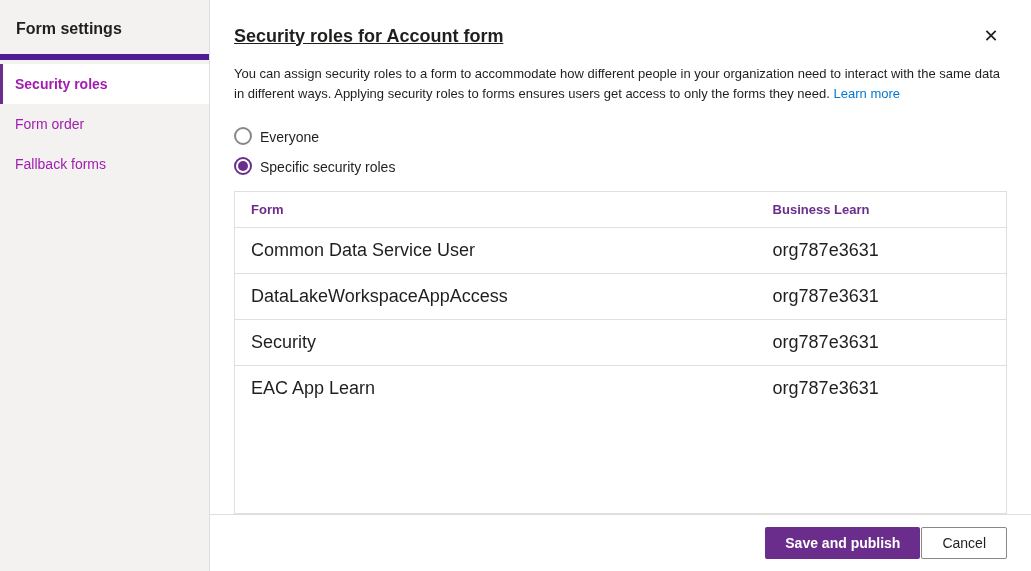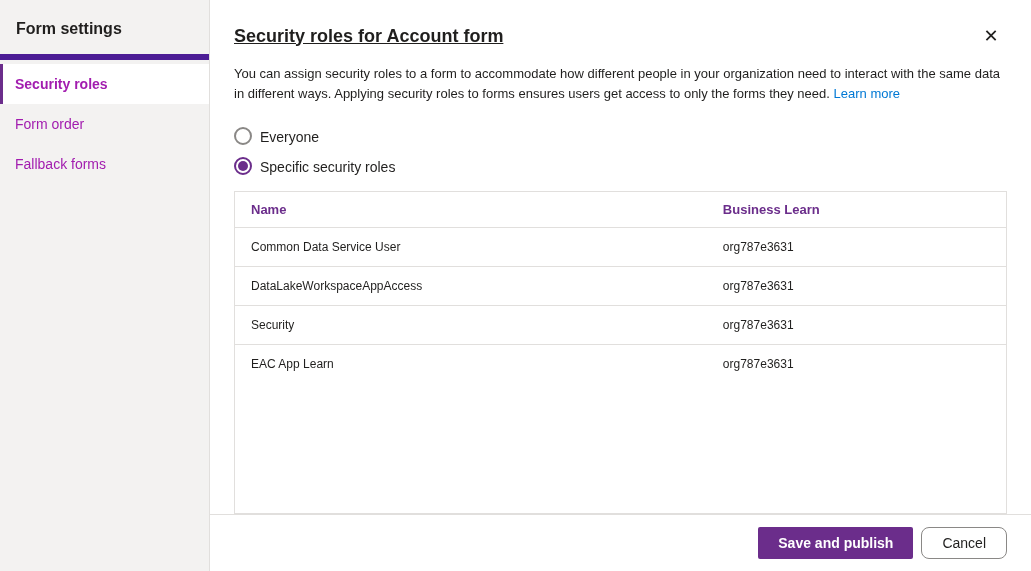--- a/index.html
+++ b/index.html
@@ -193,30 +193,30 @@
     tbody tr {
       border-bottom: 1px solid #e1dfdd;
     }
 
     tbody tr:last-child {
       border-bottom: none;
     }
 
     tbody tr td {
       padding: 12px 16px;
-      font-size: 12px;
+      font-size: 18px;
       color: #201f1e;
     }
 
     
     .dialog-footer {
       padding: 12px 24px;
       display: flex;
       justify-content: flex-end;
-      gap: 8px;
+      gap: 1px;
       border-top: 1px solid #e1dfdd;
       background: #fff;
     }
 
     .btn-primary {
       background: #6b2d8b;
       color: #ffffff;
       border: none;
       padding: 8px 20px;
       font-size: 14px;
@@ -225,21 +225,21 @@
       border-radius: 2px;
     }
 
     .btn-secondary {
       background: #ffffff;
       color: #201f1e;
       border: 1px solid #8a8886;
       padding: 2px 20px;
       font-size: 14px;
       cursor: pointer;
-      border-radius: 8px;
+      border-radius: 2px;
     }
   </style>
 </head>
 <body>
 
 <aside class="sidebar">
   <div class="sidebar-title">Form settings</div>
   <nav class="sidebar-nav">
     <div class="sidebar-item active">
       <span>Security roles</span>
@@ -276,21 +276,21 @@
       <div class="radio-input checked"></div>
       <span>Specific security roles</span>
     </label>
   </div>
 
   <div class="table-container">
     <div class="table-inner">
       <table>
         <thead>
           <tr>
-            <th>Name</th>
+            <th>Form</th>
             <th>Business Learn</th>
           </tr>
         </thead>
         <tbody id="table-body">
         <tr>
               <td>Common Data Service User</td>
               <td>org787e3631</td>
             </tr>
             <tr>
               <td>DataLakeWorkspaceAppAccess</td>

